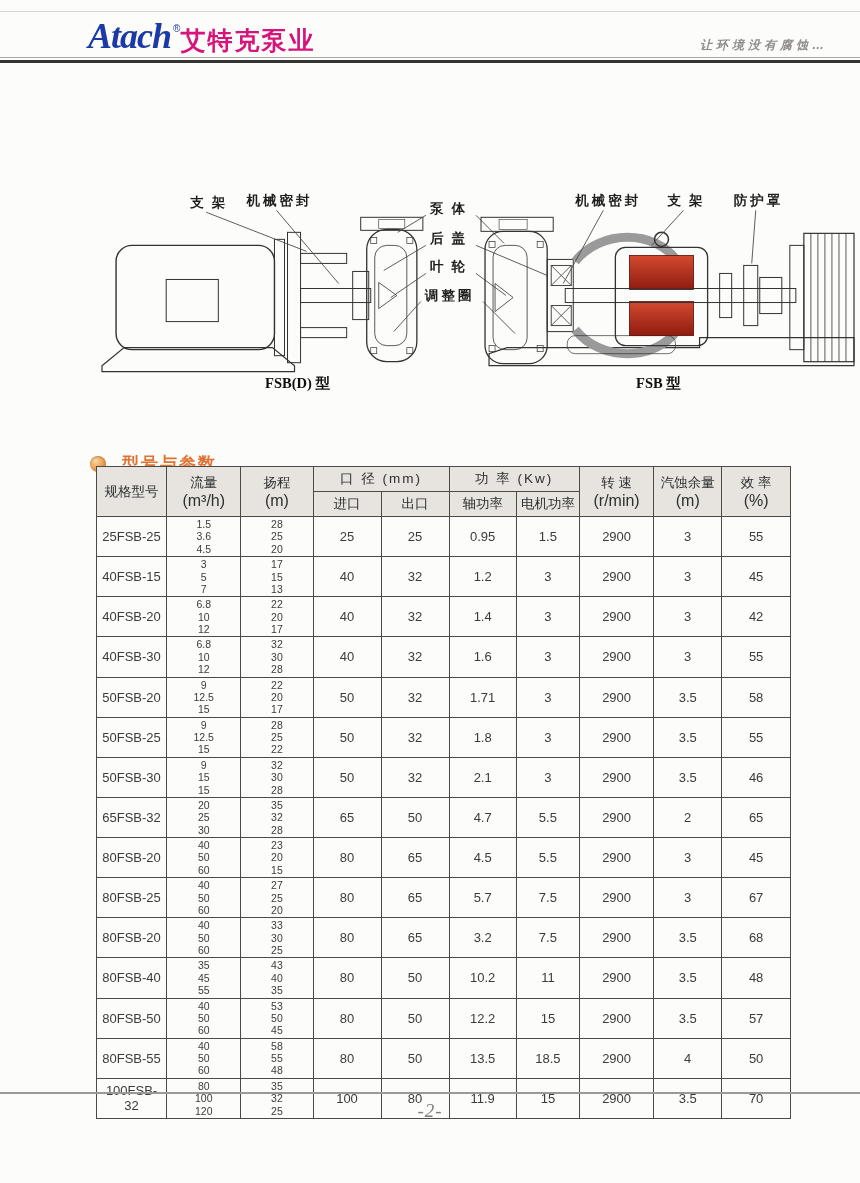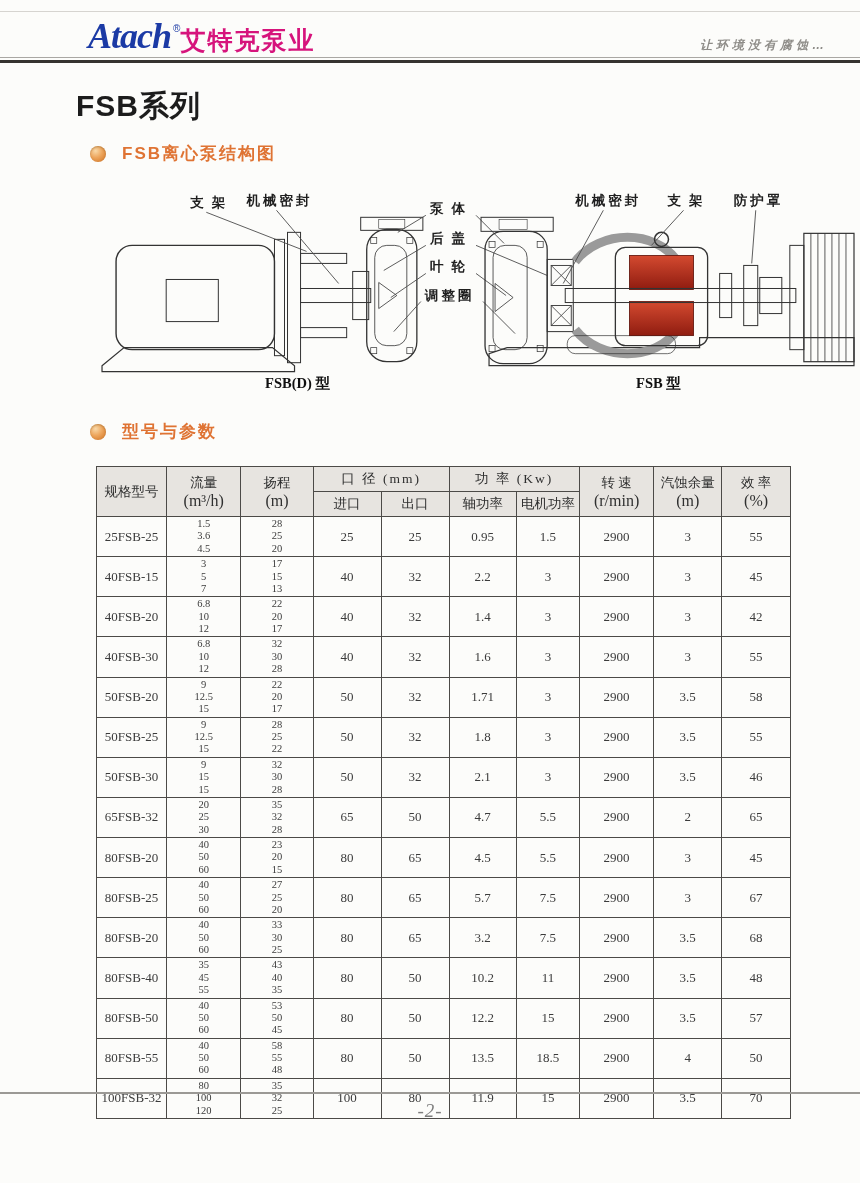--- a/index.html
+++ b/index.html
@@ -20,34 +20,34 @@
   .header-rule-b{position:absolute;top:60px;left:0;width:860px;height:3px;background:#35332f;}
 
   
   .page-title{position:absolute;top:86px;left:76px;font-size:30px;font-weight:600;color:#1c1c1c;letter-spacing:1px;}
   .section{position:absolute;left:90px;display:flex;align-items:center;}
   .section .ball{width:16px;height:16px;border-radius:50%;margin-right:16px;
       background:radial-gradient(circle at 35% 30%, #f9d9a8 0%, #eda55c 45%, #cf701f 100%);
       box-shadow:0 1px 2px rgba(120,70,10,.4) inset;}
   .section .stitle{font-size:17px;font-weight:bold;color:#df7333;letter-spacing:2px;}
   .sec-structure{top:142px;}
-  .sec-params{top:420px;}
+  .sec-params{top:452px;}
 
   
   .diagram{position:absolute;top:186px;left:94px;width:762px;height:208px;}
   .dg-label{font-size:13.5px;font-weight:600;fill:#1f1f1f;}
   .ls8{letter-spacing:8px;}
   .ls3{letter-spacing:3px;}
   .dg-caption{font-family:"Liberation Serif","DejaVu Serif",serif;font-size:14.5px;font-weight:bold;fill:#101010;}
   .leader{stroke:#4c4c4c;stroke-width:0.9;fill:none;}
   .oline{stroke:#333;fill:none;}
 
   
   .params-table{position:absolute;top:466px;left:96px;width:695px;border-collapse:collapse;
-      font-family:Liberation Serif, serif;color:#3b3b3b;}
+      font-family:Liberation Sans, sans-serif;color:#3b3b3b;}
   .params-table th,.params-table td{border:1px solid #4c4a47;text-align:center;vertical-align:middle;padding:0 2px;}
   .params-table th{background:#e7e4e0;font-weight:normal;font-size:13.5px;color:#2f2f2f;height:24px;}
   .params-table th.grp{letter-spacing:2px;}
   .params-table td{font-size:13px;height:36px;}
   .params-table td.multi{white-space:pre-line;font-size:10.5px;line-height:1.18;padding:1px 2px;}
   .params-table .unit{font-size:16px;}
 
   
   .footer-rule{position:absolute;top:1092px;left:0;width:860px;height:2px;background:#9b9995;}
   .page-number{position:absolute;top:1100px;left:0;width:860px;text-align:center;
@@ -64,26 +64,21 @@
     <div class="logo">
       <span class="logo-en">Atach</span>
       <span class="logo-reg">®</span>
       <span class="logo-cn">艾特克泵业</span>
     </div>
     <div class="slogan">让环境没有腐蚀…</div>
   </div>
   <div class="header-rule-a"></div>
   <div class="header-rule-b"></div>
 
-  <div class="page-title">FSB系列</div>
-
-  <div class="section sec-structure">
-    <span class="ball"></span>
-    <span class="stitle">FSB离心泵结构图</span>
-  </div>
+
 
   <div class="diagram">
     <svg width="762" height="208" viewBox="0 0 760 205">
       <defs>
         <linearGradient id="gradRed" x1="0" y1="0" x2="0" y2="1">
           <stop offset="0" stop-color="#d44a30"></stop>
             <stop offset="1" stop-color="#8f1c10"></stop>
         </linearGradient>
       </defs>
 
@@ -257,21 +252,21 @@
         <tr>
           <td>40FSB-15</td>
           <td class="multi">3
 5
 7</td>
           <td class="multi">17
 15
 13</td>
           <td>40</td>
           <td>32</td>
-          <td>2.2</td>
+          <td>1.2</td>
           <td>3</td>
           <td>2900</td>
           <td>3</td>
           <td>45</td>
         </tr>
         <tr>
           <td>40FSB-20</td>
           <td class="multi">6.8
 10
 12</td>

